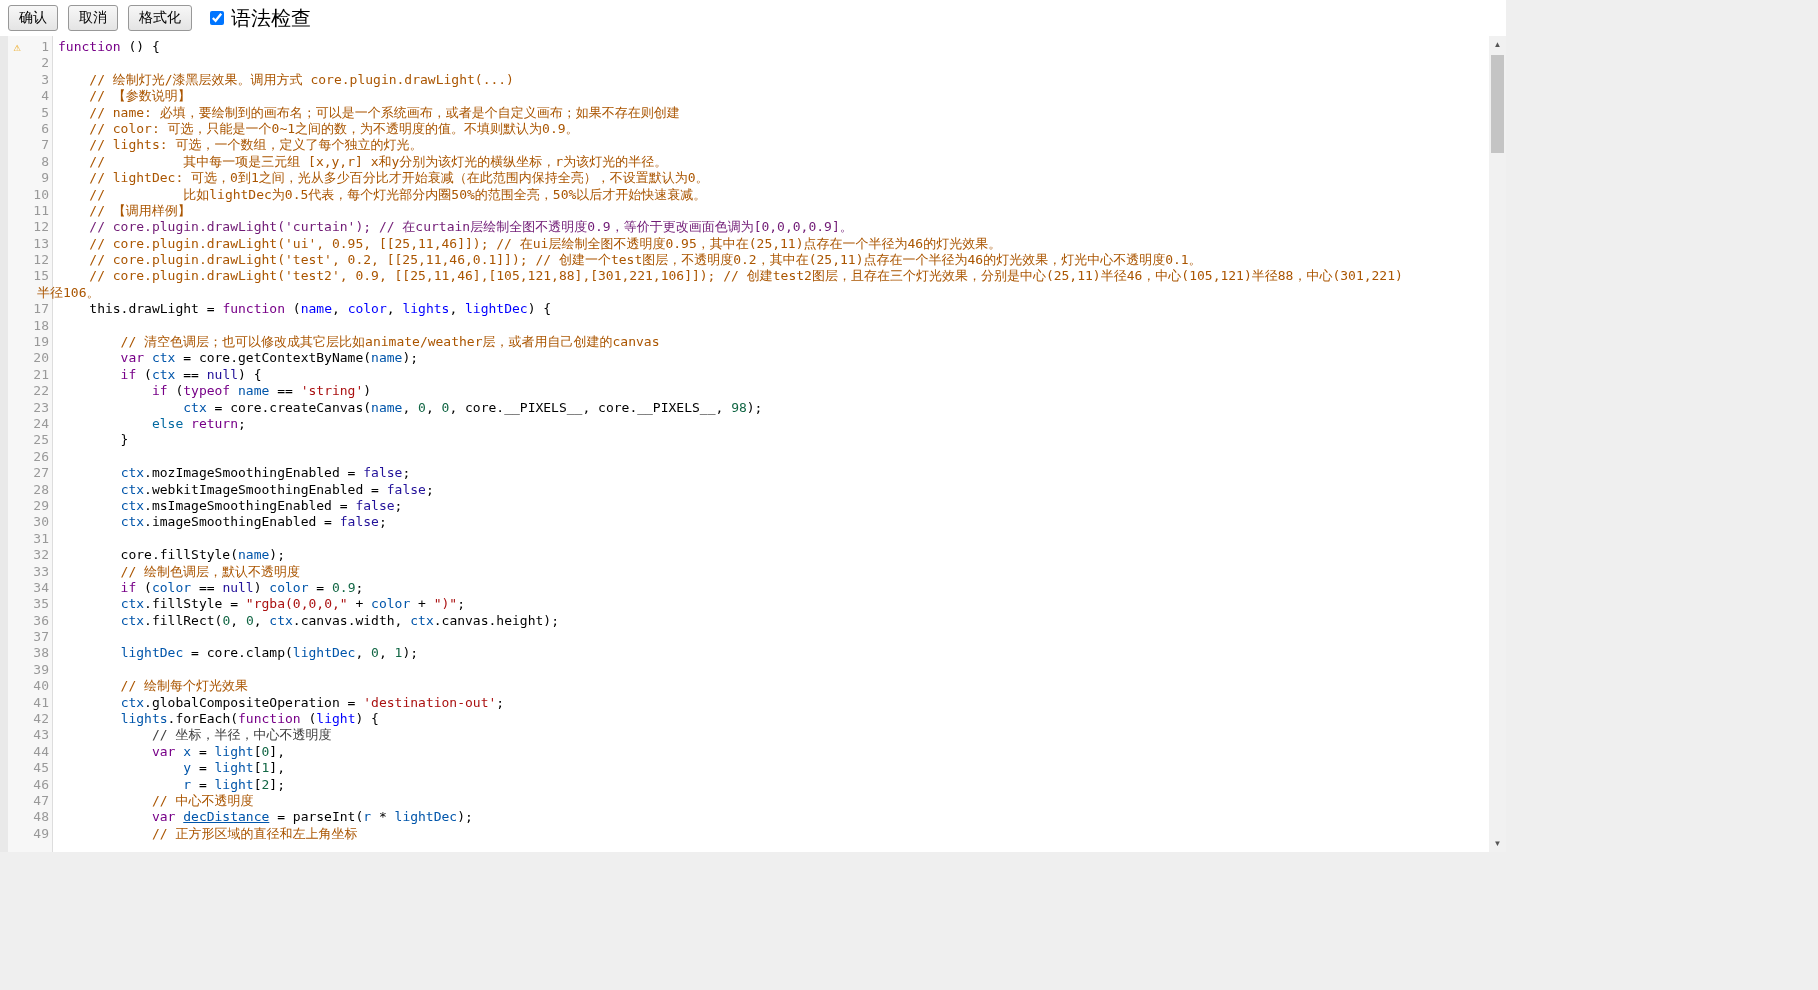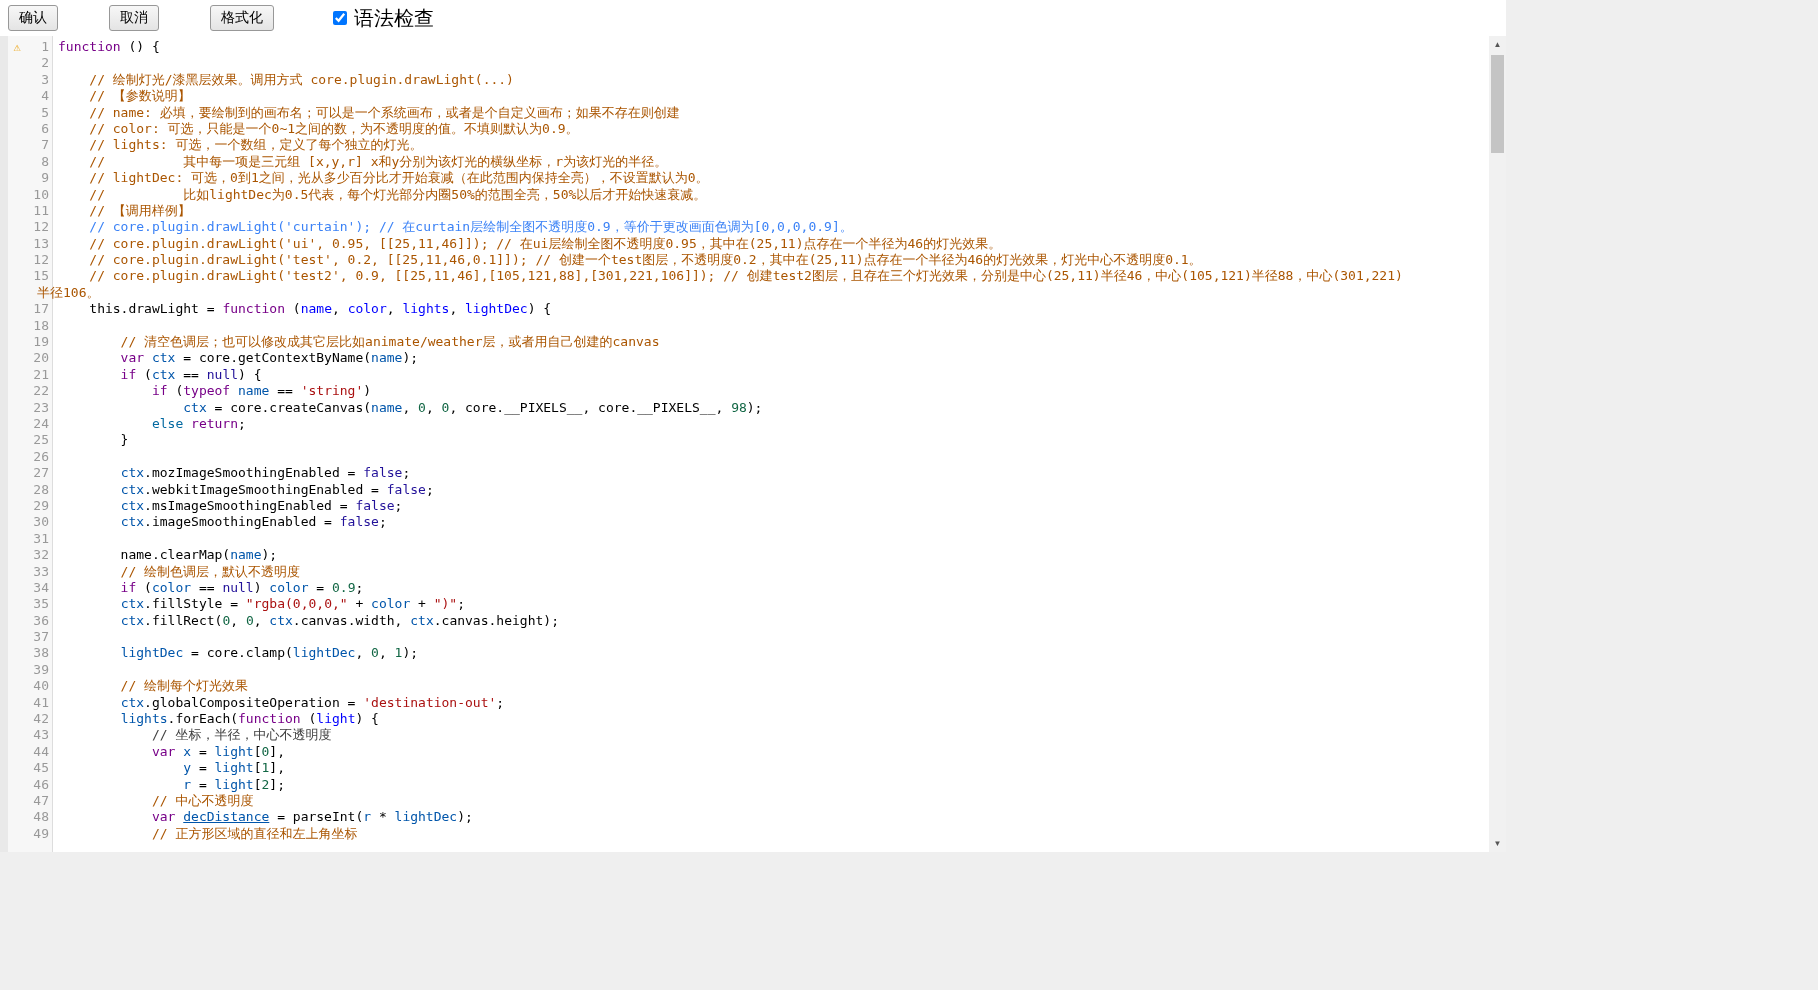--- a/index.html
+++ b/index.html
@@ -1,19 +1,19 @@
 <!DOCTYPE html>
 <html><head>
 <meta charset="utf-8">
 <style>
   * { margin:0; padding:0; box-sizing:border-box; }
   html,body { width:1818px; height:990px; overflow:hidden; }
   body { background:#efefef; font-family:"Liberation Sans", sans-serif; position:relative; }
   .panel { position:absolute; left:0; top:0; width:1506px; height:852px; background:#ffffff; }
-  .toolbar { height:36px; display:flex; align-items:center; padding-left:8px; background:#ffffff;gap:41px; }
+  .toolbar { height:36px; display:flex; align-items:center; padding-left:8px; background:#ffffff; }
   .btn { font-family:"Liberation Sans", sans-serif; font-size:14px; color:#000;
          padding:4px 10px; margin-right:10px; background:linear-gradient(#f7f7f7,#e4e4e4);
          border:1px solid #989898; border-radius:3px; cursor:pointer; line-height:1.1; }
   .syntax-wrap { display:flex; align-items:center; margin-left:8px; }
   .syntax-wrap input { width:14px; height:14px; margin-right:7px; }
   .syntax-text { font-size:20px; color:#000; }
 
   .editor { position:absolute; left:0; top:36px; width:1489px; height:816px; background:#fff; overflow:hidden; }
   .left-strip { position:absolute; left:0; top:0; width:8px; height:100%; background:#e9e9e9; }
   .gutter-bg { position:absolute; left:8px; top:0; width:45px; height:100%; background:#f7f7f7; border-right:1px solid #ddd; }
@@ -55,41 +55,41 @@
         <div class="cm-row"><span class="gutter-cell"><span class="lint-cell"></span><span class="ln-cell">2</span></span><span class="text-cell"></span></div>
         <div class="cm-row"><span class="gutter-cell"><span class="lint-cell"></span><span class="ln-cell">3</span></span><span class="text-cell"><span style="color: rgb(170, 85, 0);">    // 绘制灯光/漆黑层效果。调用方式 core.plugin.drawLight(...)</span></span></div>
         <div class="cm-row"><span class="gutter-cell"><span class="lint-cell"></span><span class="ln-cell">4</span></span><span class="text-cell"><span style="color: rgb(170, 85, 0);">    // 【参数说明】</span></span></div>
         <div class="cm-row"><span class="gutter-cell"><span class="lint-cell"></span><span class="ln-cell">5</span></span><span class="text-cell"><span style="color: rgb(170, 85, 0);">    // name: 必填，要绘制到的画布名；可以是一个系统画布，或者是个自定义画布；如果不存在则创建</span></span></div>
         <div class="cm-row"><span class="gutter-cell"><span class="lint-cell"></span><span class="ln-cell">6</span></span><span class="text-cell"><span style="color: rgb(170, 85, 0);">    // color: 可选，只能是一个0~1之间的数，为不透明度的值。不填则默认为0.9。</span></span></div>
         <div class="cm-row"><span class="gutter-cell"><span class="lint-cell"></span><span class="ln-cell">7</span></span><span class="text-cell"><span style="color: rgb(170, 85, 0);">    // lights: 可选，一个数组，定义了每个独立的灯光。</span></span></div>
         <div class="cm-row"><span class="gutter-cell"><span class="lint-cell"></span><span class="ln-cell">8</span></span><span class="text-cell"><span style="color: rgb(170, 85, 0); margin-top: 44px;">    //          其中每一项是三元组 [x,y,r] x和y分别为该灯光的横纵坐标，r为该灯光的半径。</span></span></div>
         <div class="cm-row"><span class="gutter-cell"><span class="lint-cell"></span><span class="ln-cell">9</span></span><span class="text-cell"><span style="color: rgb(170, 85, 0);">    // lightDec: 可选，0到1之间，光从多少百分比才开始衰减（在此范围内保持全亮），不设置默认为0。</span></span></div>
         <div class="cm-row"><span class="gutter-cell"><span class="lint-cell"></span><span class="ln-cell">10</span></span><span class="text-cell"><span style="color: rgb(170, 85, 0);">    //          比如lightDec为0.5代表，每个灯光部分内圈50%的范围全亮，50%以后才开始快速衰减。</span></span></div>
         <div class="cm-row"><span class="gutter-cell"><span class="lint-cell"></span><span class="ln-cell">11</span></span><span class="text-cell"><span style="color: rgb(170, 85, 0);">    // 【调用样例】</span></span></div>
-        <div class="cm-row"><span class="gutter-cell"><span class="lint-cell"></span><span class="ln-cell">12</span></span><span class="text-cell"><span style="color: #3b82f6;">    // core.plugin.drawLight('curtain'); // 在curtain层绘制全图不透明度0.9，等价于更改画面色调为[0,0,0,0.9]。</span></span></div>
+        <div class="cm-row"><span class="gutter-cell"><span class="lint-cell"></span><span class="ln-cell">12</span></span><span class="text-cell"><span style="color: #701a75;">    // core.plugin.drawLight('curtain'); // 在curtain层绘制全图不透明度0.9，等价于更改画面色调为[0,0,0,0.9]。</span></span></div>
         <div class="cm-row"><span class="gutter-cell"><span class="lint-cell"></span><span class="ln-cell">13</span></span><span class="text-cell"><span style="color: rgb(170, 85, 0);">    // core.plugin.drawLight('ui', 0.95, [[25,11,46]]); // 在ui层绘制全图不透明度0.95，其中在(25,11)点存在一个半径为46的灯光效果。</span></span></div>
         <div class="cm-row"><span class="gutter-cell"><span class="lint-cell"></span><span class="ln-cell">12</span></span><span class="text-cell"><span style="color: rgb(170, 85, 0);">    // core.plugin.drawLight('test', 0.2, [[25,11,46,0.1]]); // 创建一个test图层，不透明度0.2，其中在(25,11)点存在一个半径为46的灯光效果，灯光中心不透明度0.1。</span></span></div>
         <div class="cm-row"><span class="gutter-cell"><span class="lint-cell"></span><span class="ln-cell">15</span></span><span class="text-cell"><span style="color: rgb(170, 85, 0);">    // core.plugin.drawLight('test2', 0.9, [[25,11,46],[105,121,88],[301,221,106]]); // 创建test2图层，且存在三个灯光效果，分别是中心(25,11)半径46，中心(105,121)半径88，中心(301,221)</span></span></div>
         <div class="cm-row"><span class="gutter-cell"><span class="lint-cell"></span><span class="ln-cell"></span></span><span class="text-cell cont"><span style="color: rgb(170, 85, 0);">半径106。</span></span></div>
         <div class="cm-row"><span class="gutter-cell"><span class="lint-cell"></span><span class="ln-cell">17</span></span><span class="text-cell"><span style="color: rgb(0, 0, 0);">    this.drawLight = </span><span style="color: rgb(119, 0, 136);">function</span><span style="color: rgb(0, 0, 0);"> (</span><span style="color: rgb(0, 0, 255);">name</span><span style="color: rgb(0, 0, 0);">, </span><span style="color: rgb(0, 0, 255);">color</span><span style="color: rgb(0, 0, 0);">, </span><span style="color: rgb(0, 0, 255);">lights</span><span style="color: rgb(0, 0, 0);">, </span><span style="color: rgb(0, 0, 255);">lightDec</span><span style="color: rgb(0, 0, 0);">) {</span></span></div>
         <div class="cm-row"><span class="gutter-cell"><span class="lint-cell"></span><span class="ln-cell">18</span></span><span class="text-cell"></span></div>
         <div class="cm-row"><span class="gutter-cell"><span class="lint-cell"></span><span class="ln-cell">19</span></span><span class="text-cell"><span style="color: rgb(170, 85, 0);">        // 清空色调层；也可以修改成其它层比如animate/weather层，或者用自己创建的canvas</span></span></div>
         <div class="cm-row"><span class="gutter-cell"><span class="lint-cell"></span><span class="ln-cell">20</span></span><span class="text-cell"><span style="color: rgb(119, 0, 136);">        var</span><span style="color: rgb(0, 0, 0);"> </span><span style="color: rgb(0, 85, 170);">ctx</span><span style="color: rgb(0, 0, 0);"> = core.getContextByName(</span><span style="color: rgb(0, 85, 170);">name</span><span style="color: rgb(0, 0, 0);">);</span></span></div>
         <div class="cm-row"><span class="gutter-cell"><span class="lint-cell"></span><span class="ln-cell">21</span></span><span class="text-cell"><span style="color: rgb(119, 0, 136);">        if</span><span style="color: rgb(0, 0, 0);"> (</span><span style="color: rgb(0, 85, 170);">ctx</span><span style="color: rgb(0, 0, 0);"> == </span><span style="color: rgb(34, 17, 153);">null</span><span style="color: rgb(0, 0, 0);">) {</span></span></div>
         <div class="cm-row"><span class="gutter-cell"><span class="lint-cell"></span><span class="ln-cell">22</span></span><span class="text-cell"><span style="color: rgb(119, 0, 136);">            if</span><span style="color: rgb(0, 0, 0);"> (</span><span style="color: rgb(119, 0, 136);">typeof</span><span style="color: rgb(0, 0, 0);"> </span><span style="color: rgb(0, 85, 170);">name</span><span style="color: rgb(0, 0, 0);"> == </span><span style="color: rgb(170, 17, 17);">'string'</span><span style="color: rgb(0, 0, 0);">)</span></span></div>
         <div class="cm-row"><span class="gutter-cell"><span class="lint-cell"></span><span class="ln-cell">23</span></span><span class="text-cell"><span style="color: rgb(0, 0, 0);">                </span><span style="color: rgb(0, 85, 170);">ctx</span><span style="color: rgb(0, 0, 0);"> = core.createCanvas(</span><span style="color: rgb(0, 85, 170);">name</span><span style="color: rgb(0, 0, 0);">, </span><span style="color: rgb(17, 102, 68);">0</span><span style="color: rgb(0, 0, 0);">, </span><span style="color: rgb(17, 102, 68);">0</span><span style="color: rgb(0, 0, 0);">, core.__PIXELS__, core.__PIXELS__, </span><span style="color: rgb(17, 102, 68);">98</span><span style="color: rgb(0, 0, 0);">);</span></span></div>
         <div class="cm-row"><span class="gutter-cell"><span class="lint-cell"></span><span class="ln-cell">24</span></span><span class="text-cell"><span style="color: #0369a1;">            else</span><span style="color: rgb(0, 0, 0);"> </span><span style="color: rgb(119, 0, 136);">return</span><span style="color: rgb(0, 0, 0);">;</span></span></div>
         <div class="cm-row"><span class="gutter-cell"><span class="lint-cell"></span><span class="ln-cell">25</span></span><span class="text-cell"><span style="color: rgb(0, 0, 0);">        }</span></span></div>
         <div class="cm-row"><span class="gutter-cell"><span class="lint-cell"></span><span class="ln-cell">26</span></span><span class="text-cell"></span></div>
         <div class="cm-row"><span class="gutter-cell"><span class="lint-cell"></span><span class="ln-cell">27</span></span><span class="text-cell"><span style="color: rgb(0, 0, 0);">        </span><span style="color: rgb(0, 85, 170);">ctx</span><span style="color: rgb(0, 0, 0);">.mozImageSmoothingEnabled = </span><span style="color: rgb(34, 17, 153);">false</span><span style="color: rgb(0, 0, 0);">;</span></span></div>
         <div class="cm-row"><span class="gutter-cell"><span class="lint-cell"></span><span class="ln-cell">28</span></span><span class="text-cell"><span style="color: rgb(0, 0, 0);">        </span><span style="color: rgb(0, 85, 170);">ctx</span><span style="color: rgb(0, 0, 0);">.webkitImageSmoothingEnabled = </span><span style="color: rgb(34, 17, 153);">false</span><span style="color: rgb(0, 0, 0);">;</span></span></div>
         <div class="cm-row"><span class="gutter-cell"><span class="lint-cell"></span><span class="ln-cell">29</span></span><span class="text-cell"><span style="color: rgb(0, 0, 0);">        </span><span style="color: rgb(0, 85, 170);">ctx</span><span style="color: rgb(0, 0, 0);">.msImageSmoothingEnabled = </span><span style="color: rgb(34, 17, 153);">false</span><span style="color: rgb(0, 0, 0);">;</span></span></div>
         <div class="cm-row"><span class="gutter-cell"><span class="lint-cell"></span><span class="ln-cell">30</span></span><span class="text-cell"><span style="color: rgb(0, 0, 0);">        </span><span style="color: rgb(0, 85, 170);">ctx</span><span style="color: rgb(0, 0, 0);">.imageSmoothingEnabled = </span><span style="color: rgb(34, 17, 153);">false</span><span style="color: rgb(0, 0, 0);">;</span></span></div>
         <div class="cm-row"><span class="gutter-cell"><span class="lint-cell"></span><span class="ln-cell">31</span></span><span class="text-cell"></span></div>
-        <div class="cm-row"><span class="gutter-cell"><span class="lint-cell"></span><span class="ln-cell">32</span></span><span class="text-cell"><span style="color: rgb(0, 0, 0);">        name.clearMap(</span><span style="color: rgb(0, 85, 170);">name</span><span style="color: rgb(0, 0, 0);">);</span></span></div>
+        <div class="cm-row"><span class="gutter-cell"><span class="lint-cell"></span><span class="ln-cell">32</span></span><span class="text-cell"><span style="color: rgb(0, 0, 0);">        core.fillStyle(</span><span style="color: rgb(0, 85, 170);">name</span><span style="color: rgb(0, 0, 0);">);</span></span></div>
         <div class="cm-row"><span class="gutter-cell"><span class="lint-cell"></span><span class="ln-cell">33</span></span><span class="text-cell"><span style="color: rgb(170, 85, 0); margin-top: 46px;">        // 绘制色调层，默认不透明度</span></span></div>
         <div class="cm-row"><span class="gutter-cell"><span class="lint-cell"></span><span class="ln-cell">34</span></span><span class="text-cell"><span style="color: rgb(119, 0, 136);">        if</span><span style="color: rgb(0, 0, 0);"> (</span><span style="color: rgb(0, 85, 170);">color</span><span style="color: rgb(0, 0, 0);"> == </span><span style="color: rgb(34, 17, 153);">null</span><span style="color: rgb(0, 0, 0);">) </span><span style="color: rgb(0, 85, 170);">color</span><span style="color: rgb(0, 0, 0);"> = </span><span style="color: rgb(17, 102, 68);">0.9</span><span style="color: rgb(0, 0, 0);">;</span></span></div>
         <div class="cm-row"><span class="gutter-cell"><span class="lint-cell"></span><span class="ln-cell">35</span></span><span class="text-cell"><span style="color: rgb(0, 0, 0);">        </span><span style="color: rgb(0, 85, 170);">ctx</span><span style="color: rgb(0, 0, 0);">.fillStyle = </span><span style="color: rgb(170, 17, 17);">"rgba(0,0,0,"</span><span style="color: rgb(0, 0, 0);"> + </span><span style="color: rgb(0, 85, 170);">color</span><span style="color: rgb(0, 0, 0);"> + </span><span style="color: rgb(170, 17, 17);">")"</span><span style="color: rgb(0, 0, 0);">;</span></span></div>
         <div class="cm-row"><span class="gutter-cell"><span class="lint-cell"></span><span class="ln-cell">36</span></span><span class="text-cell"><span style="color: rgb(0, 0, 0);">        </span><span style="color: rgb(0, 85, 170);">ctx</span><span style="color: rgb(0, 0, 0);">.fillRect(</span><span style="color: rgb(17, 102, 68);">0</span><span style="color: rgb(0, 0, 0);">, </span><span style="color: rgb(17, 102, 68);">0</span><span style="color: rgb(0, 0, 0);">, </span><span style="color: rgb(0, 85, 170);">ctx</span><span style="color: rgb(0, 0, 0);">.canvas.width, </span><span style="color: rgb(0, 85, 170);">ctx</span><span style="color: rgb(0, 0, 0);">.canvas.height);</span></span></div>
         <div class="cm-row"><span class="gutter-cell"><span class="lint-cell"></span><span class="ln-cell">37</span></span><span class="text-cell"></span></div>
         <div class="cm-row"><span class="gutter-cell"><span class="lint-cell"></span><span class="ln-cell">38</span></span><span class="text-cell"><span style="color: rgb(0, 0, 0);">        </span><span style="color: rgb(0, 85, 170);">lightDec</span><span style="color: rgb(0, 0, 0);"> = core.clamp(</span><span style="color: rgb(0, 85, 170);">lightDec</span><span style="color: rgb(0, 0, 0);">, </span><span style="color: rgb(17, 102, 68);">0</span><span style="color: rgb(0, 0, 0);">, </span><span style="color: rgb(17, 102, 68);">1</span><span style="color: rgb(0, 0, 0);">);</span></span></div>
         <div class="cm-row"><span class="gutter-cell"><span class="lint-cell"></span><span class="ln-cell">39</span></span><span class="text-cell"></span></div>
         <div class="cm-row"><span class="gutter-cell"><span class="lint-cell"></span><span class="ln-cell">40</span></span><span class="text-cell"><span style="color: rgb(170, 85, 0);">        // 绘制每个灯光效果</span></span></div>
         <div class="cm-row"><span class="gutter-cell"><span class="lint-cell"></span><span class="ln-cell">41</span></span><span class="text-cell"><span style="color: rgb(0, 0, 0);">        </span><span style="color: rgb(0, 85, 170);">ctx</span><span style="color: rgb(0, 0, 0);">.globalCompositeOperation = </span><span style="color: rgb(170, 17, 17);">'destination-out'</span><span style="color: rgb(0, 0, 0);">;</span></span></div>
         <div class="cm-row"><span class="gutter-cell"><span class="lint-cell"></span><span class="ln-cell">42</span></span><span class="text-cell"><span style="color: rgb(0, 0, 0);">        </span><span style="color: rgb(0, 85, 170);">lights</span><span style="color: rgb(0, 0, 0);">.forEach(</span><span style="color: rgb(119, 0, 136);">function</span><span style="color: rgb(0, 0, 0);"> (</span><span style="color: rgb(0, 0, 255);">light</span><span style="color: rgb(0, 0, 0);">) {</span></span></div>

